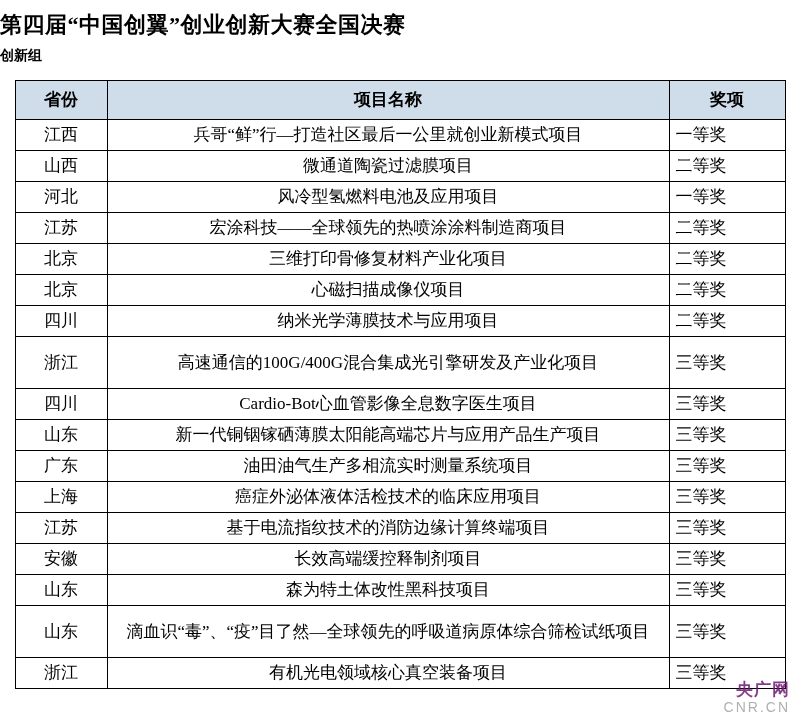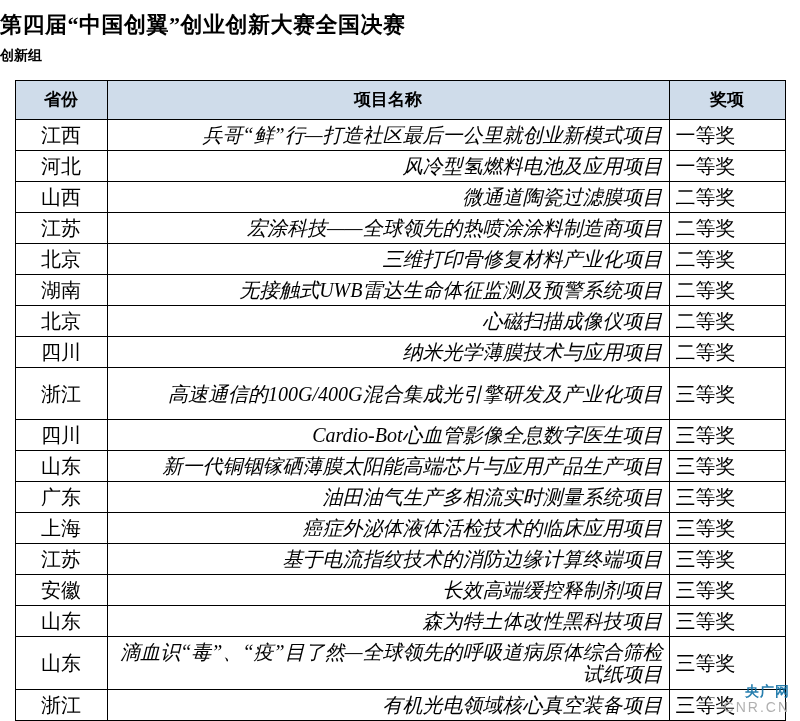--- a/index.html
+++ b/index.html
@@ -40,21 +40,21 @@
   }
   table.award-table {
     border-collapse: collapse;
     margin: 8px auto 0 auto;
     width: 640px;
     table-layout: fixed;
   }
   table.award-table th,
   table.award-table td {
     border: 1px solid #000000;
-    font-size: 20px;
+    font-size: 17px;
     line-height: 22px;
     padding: 4px 6px;
     vertical-align: middle;
     font-family: "Liberation Serif", "DejaVu Serif", serif;
   }
   table.award-table thead th {
     background: #cfdcea;
     text-align: center;
     font-weight: bold;
     font-size: 17px;
@@ -62,42 +62,41 @@
   }
   col.col-prov { width: 92px; }
   col.col-name { width: 562px; }
   col.col-award { width: 116px; }
 
   td.prov {
     text-align: center;
     white-space: nowrap;
   }
   td.name {
-    text-align: right;
+    text-align: center;
     padding-left: 8px;
-    font-style: italic;
   }
   td.award {
     text-align: left;
     white-space: nowrap;
   }
   tr.row { height: 31px; }
   tr.row-tall { height: 52px; }
 
   .watermark {
     position: absolute;
     right: 10px;
     bottom: 6px;
     text-align: right;
     pointer-events: none;
   }
   .wm-main {
-    font-size: 14px;
-    font-weight: bold;
-    color: #0369a1;
+    font-size: 17px;
+    font-weight: bold;
+    color: #701a75;
     letter-spacing: 1px;
     opacity: 0.85;
     font-family: "Liberation Sans", sans-serif;
   }
   .wm-sub {
     font-size: 14px;
     color: #b0b0b0;
     letter-spacing: 2px;
     margin-top: -2px;
     font-family: "Liberation Sans", sans-serif;
@@ -126,42 +125,37 @@
         <th>奖项</th>
       </tr>
     </thead>
     <tbody id="table-body">
         <tr class="row">
           <td class="prov">江西</td>
           <td class="name">兵哥“鲜”行—打造社区最后一公里就创业新模式项目</td>
           <td class="award">一等奖</td>
         </tr>
         <tr class="row">
+          <td class="prov">山西</td>
+          <td class="name">微通道陶瓷过滤膜项目</td>
+          <td class="award">二等奖</td>
+        </tr>
+        <tr class="row">
           <td class="prov">河北</td>
           <td class="name">风冷型氢燃料电池及应用项目</td>
           <td class="award">一等奖</td>
         </tr>
         <tr class="row">
-          <td class="prov">山西</td>
-          <td class="name">微通道陶瓷过滤膜项目</td>
-          <td class="award">二等奖</td>
-        </tr>
-        <tr class="row">
           <td class="prov">江苏</td>
           <td class="name">宏涂科技——全球领先的热喷涂涂料制造商项目</td>
           <td class="award">二等奖</td>
         </tr>
         <tr class="row">
           <td class="prov">北京</td>
           <td class="name">三维打印骨修复材料产业化项目</td>
-          <td class="award">二等奖</td>
-        </tr>
-        <tr class="row">
-          <td class="prov">湖南</td>
-          <td class="name">无接触式UWB雷达生命体征监测及预警系统项目</td>
           <td class="award">二等奖</td>
         </tr>
         <tr class="row">
           <td class="prov">北京</td>
           <td class="name">心磁扫描成像仪项目</td>
           <td class="award">二等奖</td>
         </tr>
         <tr class="row">
           <td class="prov">四川</td>
           <td class="name">纳米光学薄膜技术与应用项目</td>

